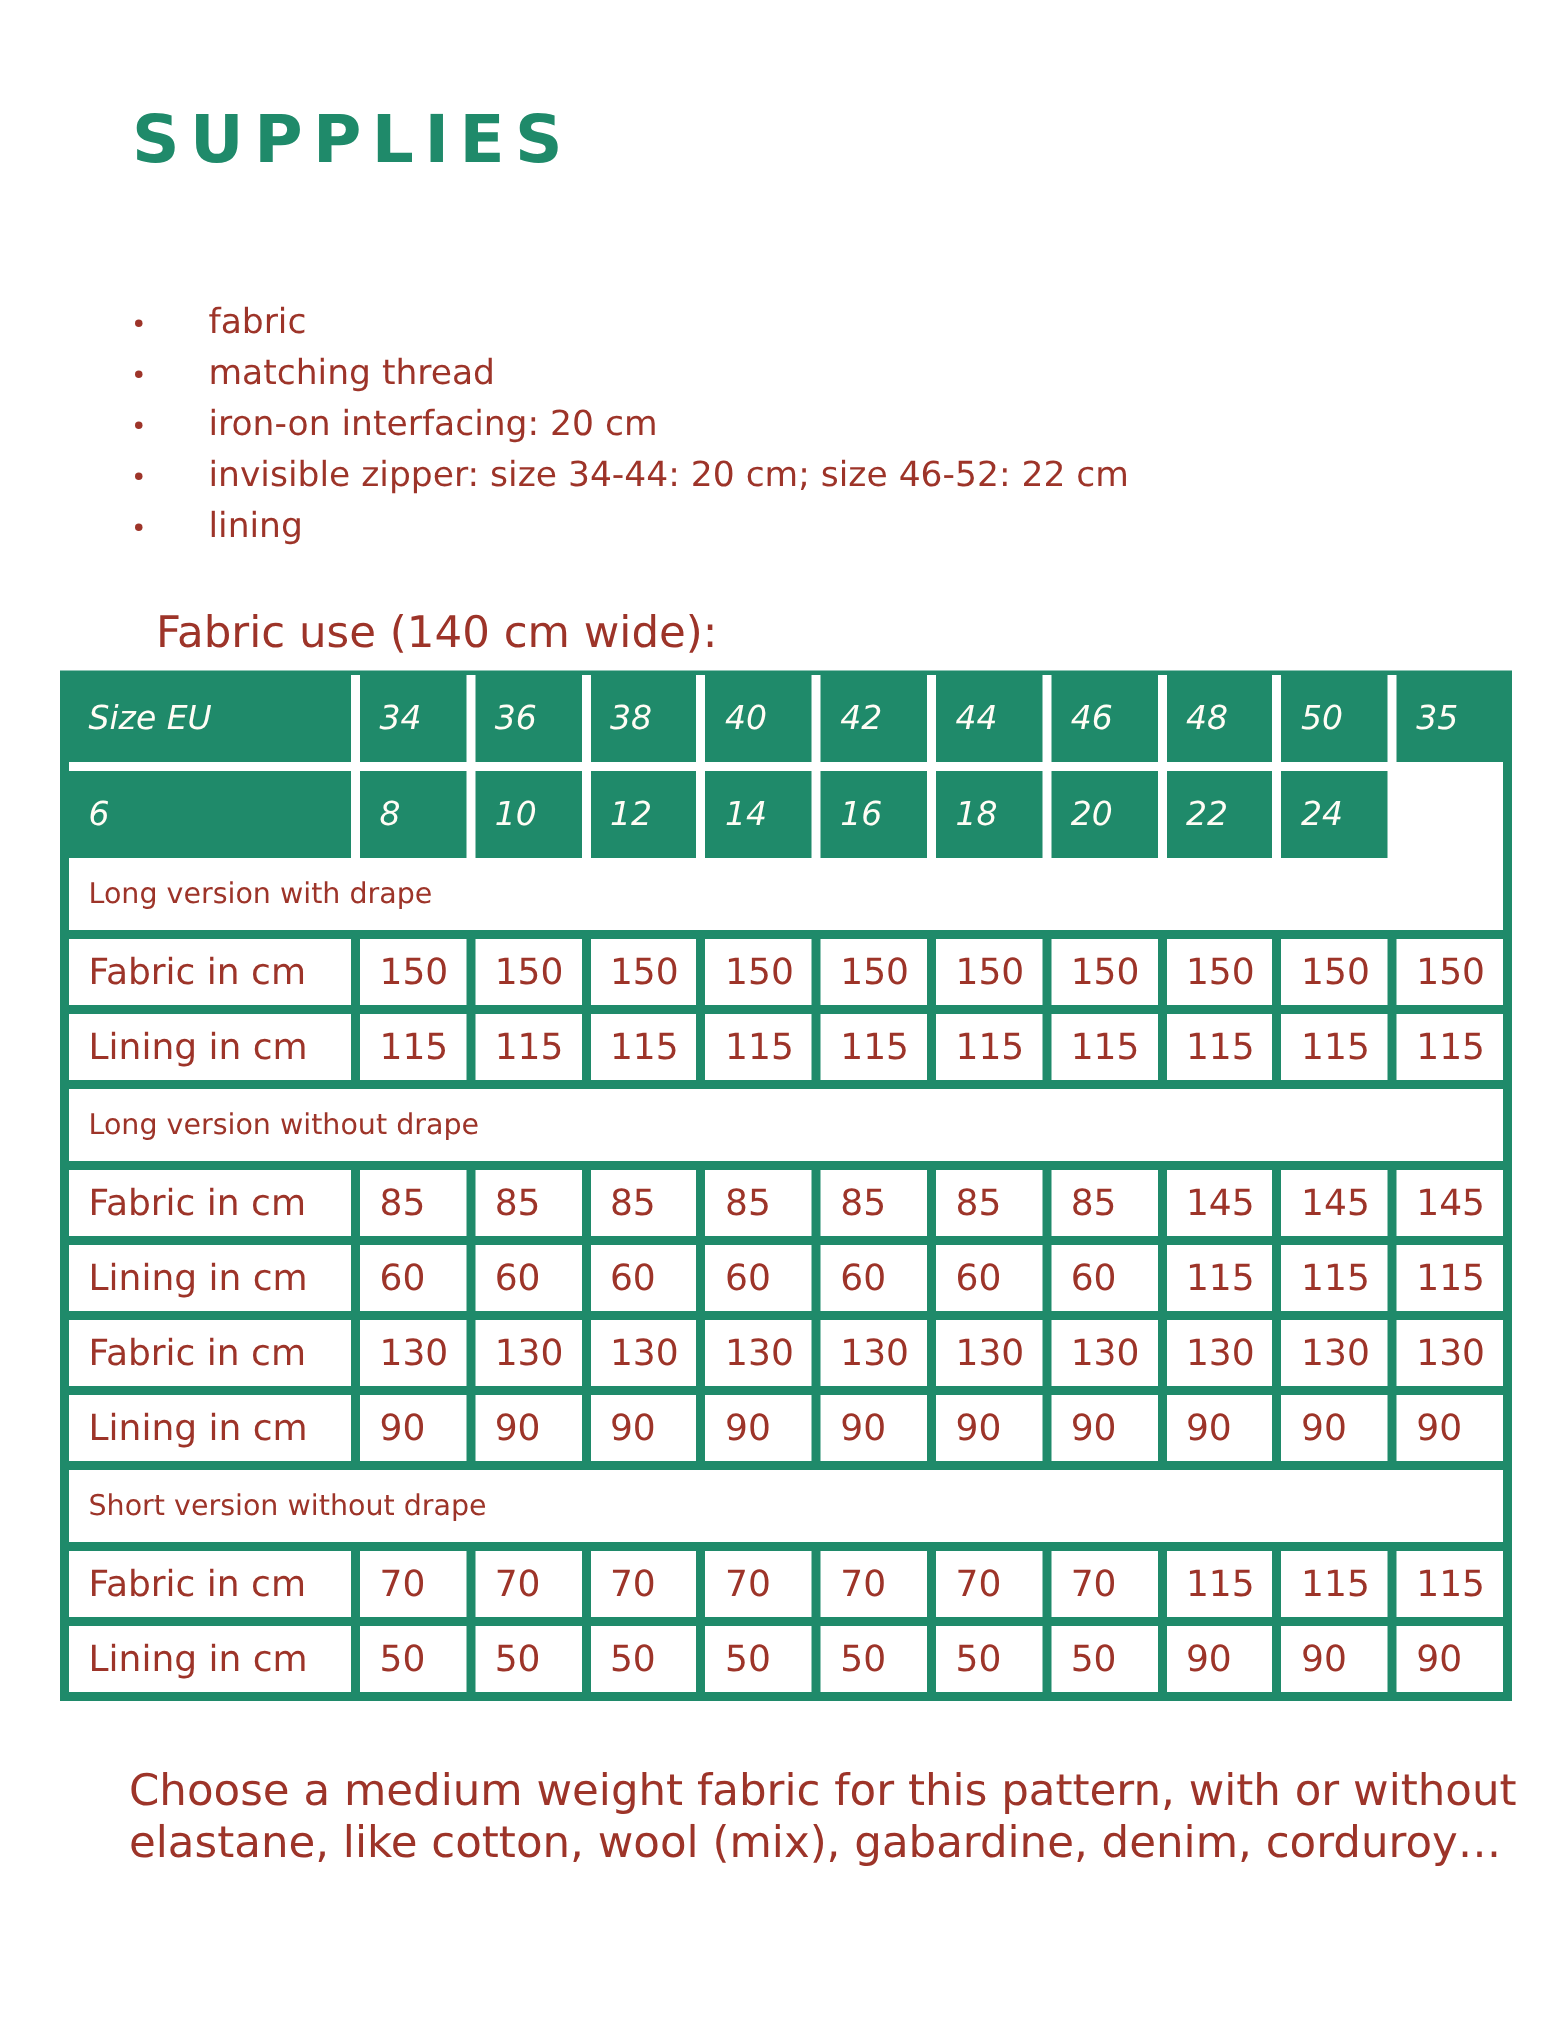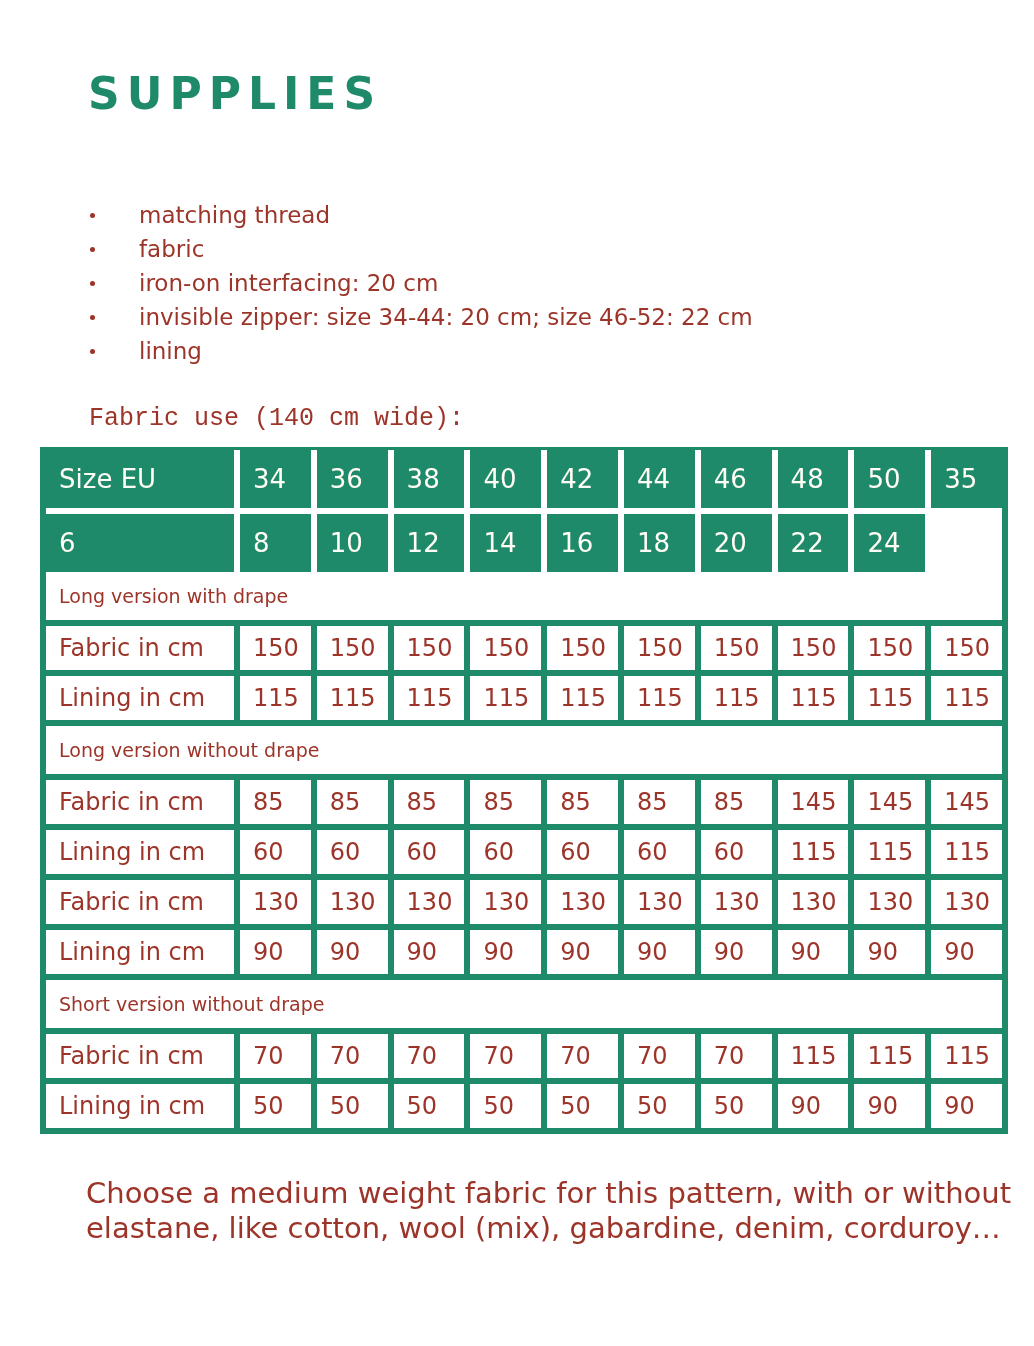--- a/index.html
+++ b/index.html
@@ -39,25 +39,24 @@
     content: "";
     flex: 0 0 auto;
     width: 5px;
     height: 5px;
     border-radius: 50%;
     background: var(--red, #9d3429);
     margin: 15px 44px 0 2px;
   }
   .fabric-use {
     position: absolute;
-    left: 89px;
+    left: 104px;
     top: 364px;
-    font-size: 25px;
-    color: var(--red, #9d3429);
-    font-family: Liberation Mono, monospace;
+    font-size: 29px;
+    color: var(--red, #9d3429);
   }
   .suptable {
     position: absolute;
     left: 40px;
     top: 407px;
     width: 968px;
     background: var(--green, #1f8a6a);
     padding: 3px 6px 6px 6px;
   }
   .headgrid {
@@ -66,21 +65,22 @@
     gap: 6px;
     background: #ffffff;
   }
   .hcell {
     background: var(--green, #1f8a6a);
     height: 58px;
     display: flex;
     align-items: center;
     padding-left: 13px;
     color: var(--header-text, #fffdf5);
-    font-size: 26px;
+    font-size: 22px;
+    font-style: italic;
   }
   .bodygrid {
     display: grid;
     grid-template-columns: 188px repeat(10, 1fr);
     gap: 6px;
   }
   .scell {
     grid-column: 1 / -1;
     background: #ffffff;
     height: 48px;
@@ -110,22 +110,22 @@
   }
 </style>
 </head>
 <body>
 
 <div class="page">
 
   <div class="title">SUPPLIES</div>
 
   <ul class="supplies-list">
+    <li>fabric</li>
     <li>matching thread</li>
-    <li>fabric</li>
     <li>iron-on interfacing: 20 cm</li>
     <li>invisible zipper: size 34-44: 20 cm; size 46-52: 22 cm</li>
     <li>lining</li>
   </ul>
 
   <div class="fabric-use">Fabric use (140 cm wide):</div>
 
   <div class="suptable">
     <div class="headgrid">
         <div class="hcell">Size EU</div>

